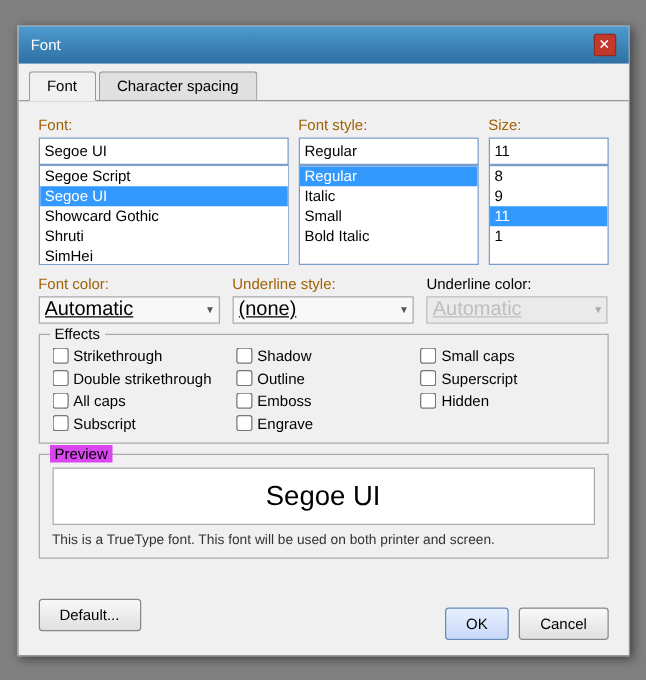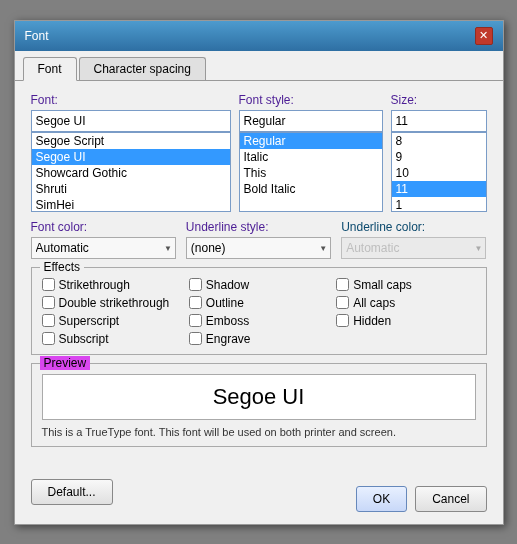--- a/index.html
+++ b/index.html
@@ -72,21 +72,21 @@
       margin-bottom: 8px;
     }
 
     .col-font { flex: 2.5; }
     .col-style { flex: 1.8; }
     .col-size { flex: 1.2; }
 
     .field-label {
       font-size: 12px;
       margin-bottom: 3px;
-      color: #4c1d95;
+      color: #a16207;
     }
 
     .text-input {
       width: 100%;
       border: 1px solid #7a9cc7;
       padding: 2px 4px;
       font-size: 12px;
       background: white;
       height: 22px;
     }
@@ -136,25 +136,26 @@
       transform: translateY(-50%);
       pointer-events: none;
       color: #555;
     }
 
     .select-wrapper select {
       width: 100%;
       height: 22px;
       border: 1px solid #aaa;
       background: #f8f8f8;
-      font-size: 12px;
+      font-size: 16px;
       padding: 0 18px 0 4px;
       appearance: none;
       -webkit-appearance: none;
       cursor: pointer;
+      text-decoration: underline;
     }
 
     .select-wrapper.disabled select {
       color: #aaa;
       background: #e8e8e8;
     }
     .select-wrapper.disabled::after {
       color: #aaa;
     }
 
@@ -285,31 +286,30 @@
           <div class="list-box-item">Shruti</div>
           <div class="list-box-item">SimHei</div>
         </div>
       </div>
       <div class="col-style">
         <div class="field-label">Font style:</div>
         <input class="text-input" type="text" value="Regular" style="">
         <div class="list-box">
           <div class="list-box-item selected">Regular</div>
           <div class="list-box-item">Italic</div>
-          <div class="list-box-item">This</div>
+          <div class="list-box-item">Small</div>
           <div class="list-box-item">Bold Italic</div>
         </div>
       </div>
       <div class="col-size">
         <div class="field-label">Size:</div>
         <input class="text-input" type="text" value="11" style="">
         <div class="list-box">
           <div class="list-box-item">8</div>
           <div class="list-box-item">9</div>
-          <div class="list-box-item">10</div>
           <div class="list-box-item selected">11</div>
           <div class="list-box-item">1</div>
         </div>
       </div>
     </div>
 
     <div class="row-controls">
       <div class="col-font-color">
         <div class="field-label">Font color:</div>
         <div class="select-wrapper">
@@ -320,21 +320,21 @@
       </div>
       <div class="col-underline-style">
         <div class="field-label">Underline style:</div>
         <div class="select-wrapper">
           <select>
             <option>(none)</option>
           </select>
         </div>
       </div>
       <div class="col-underline-color">
-        <div class="field-label" style="color:#0c4a6e;">Underline color:</div>
+        <div class="field-label" style="color:#000000;">Underline color:</div>
         <div class="select-wrapper disabled">
           <select disabled="">
             <option>Automatic</option>
           </select>
         </div>
       </div>
     </div>
 
     <div class="group-box">
       <span class="group-box-legend">Effects</span>
@@ -354,25 +354,25 @@
         <div class="checkbox-item">
           <input type="checkbox" style="">
           <label>Double strikethrough</label>
         </div>
         <div class="checkbox-item">
           <input type="checkbox" style="">
           <label>Outline</label>
         </div>
         <div class="checkbox-item">
           <input type="checkbox" style="">
+          <label>Superscript</label>
+        </div>
+        <div class="checkbox-item">
+          <input type="checkbox" style="">
           <label>All caps</label>
-        </div>
-        <div class="checkbox-item">
-          <input type="checkbox" style="">
-          <label>Superscript</label>
         </div>
         <div class="checkbox-item">
           <input type="checkbox" style="">
           <label>Emboss</label>
         </div>
         <div class="checkbox-item">
           <input type="checkbox" style="">
           <label>Hidden</label>
         </div>
         <div class="checkbox-item">

